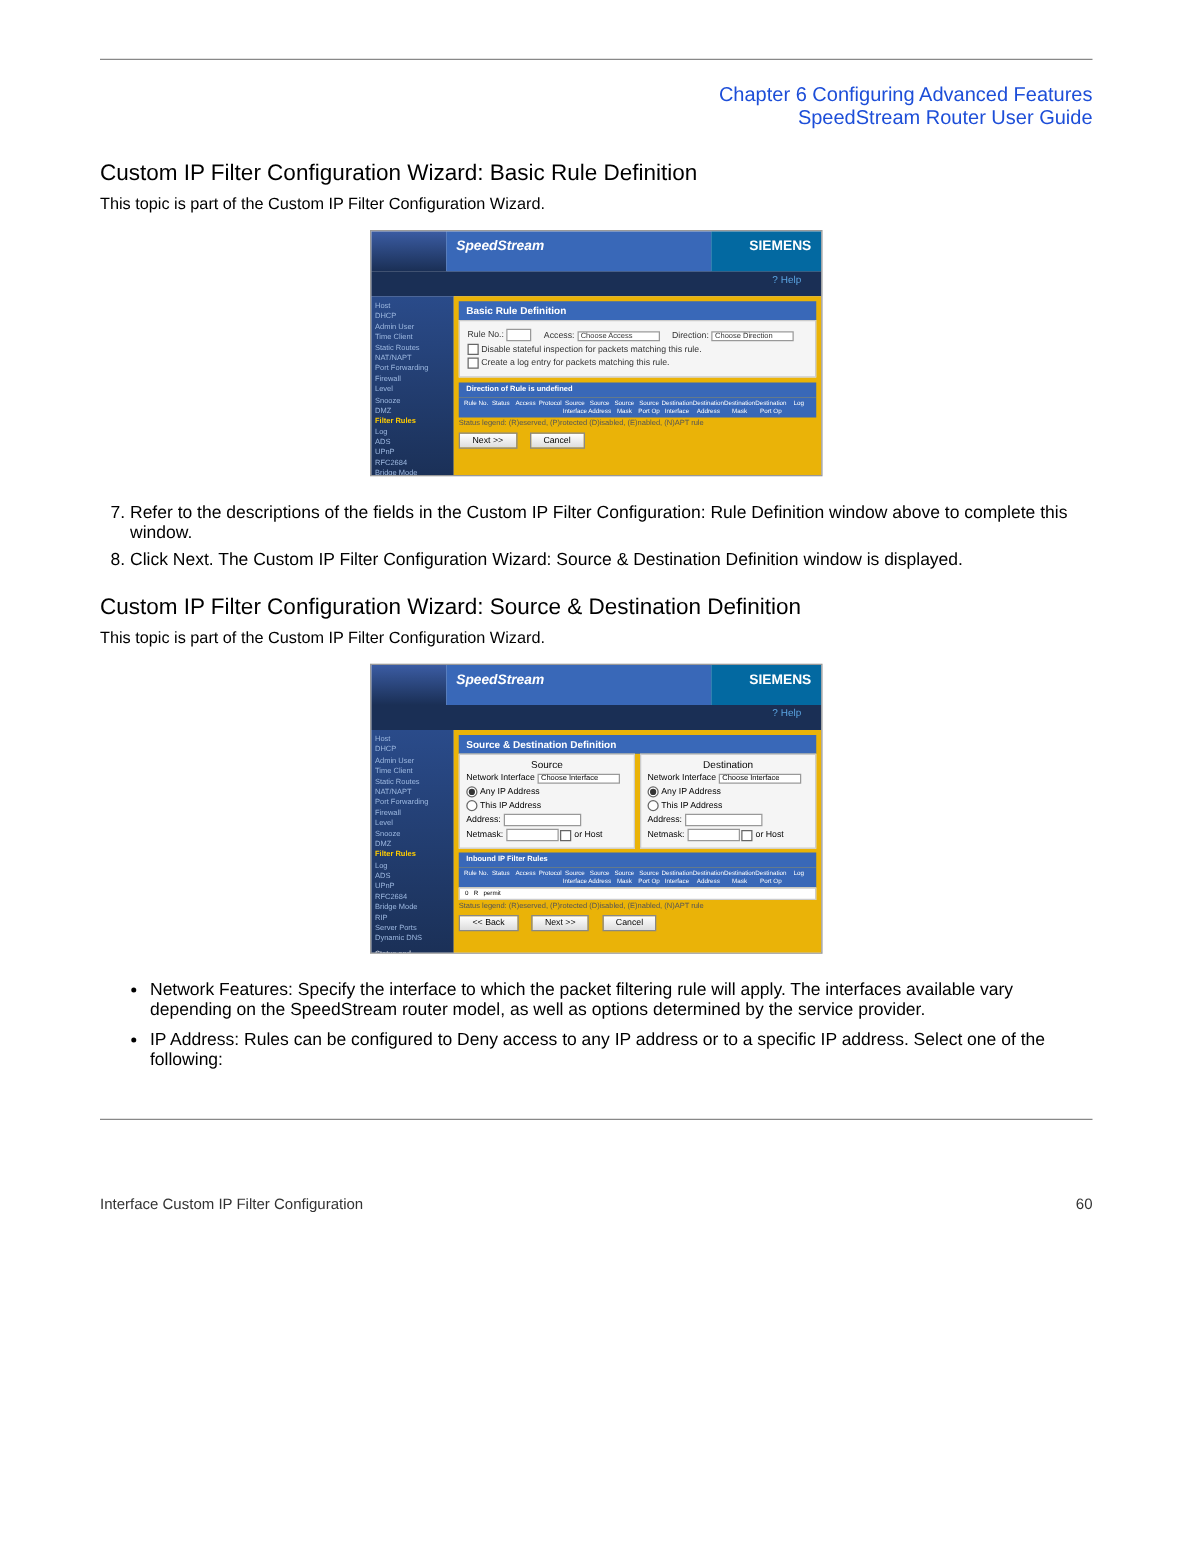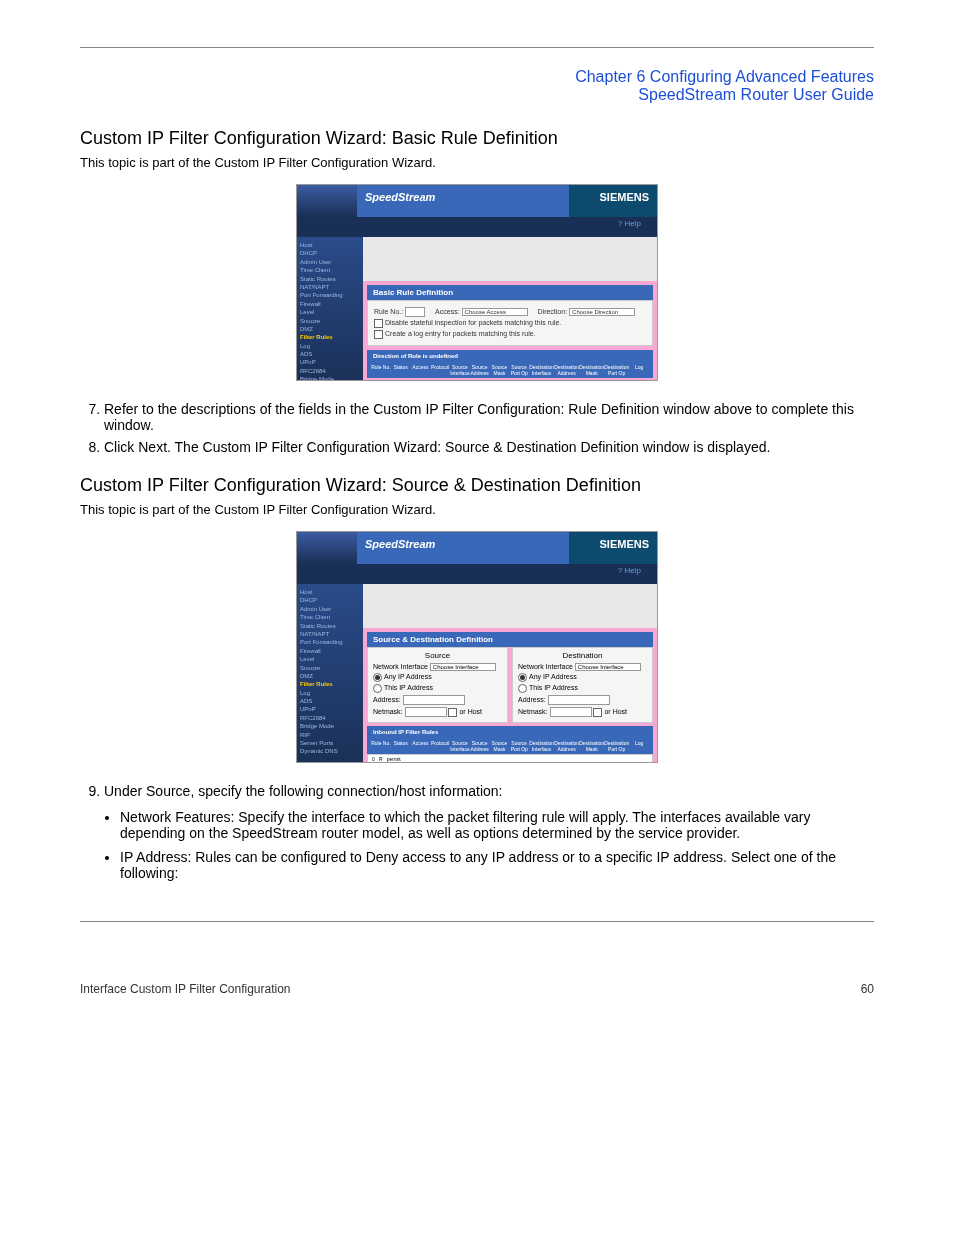--- a/index.html
+++ b/index.html
@@ -44,21 +44,21 @@
     flex: 1;
     background: #3968b8;
     color: #fff;
     font-weight: bold;
     font-style: italic;
     font-size: 11px;
     padding: 6px 8px;
   }
   .ss-siemens {
     width: 80px;
-    background: #0c4a6e;
+    background: #0369a1;
     color: #fff;
     font-weight: bold;
     font-size: 11px;
     text-align: right;
     padding: 6px 8px 0 0;
   }
   .ss-help {
     height: 16px;
     background: #1a2f55;
     text-align: right;
@@ -75,24 +75,23 @@
     background: linear-gradient(#2a4b8a,#1a2f55);
     padding: 4px 3px;
     color: #9db8e0;
     font-size: 6px;
     line-height: 1.4;
   }
   .ss-sidebar div { white-space: nowrap; overflow: hidden; }
   .ss-sidebar .active { color: #ffcc00; font-weight: bold; }
   .ss-main {
     flex: 1;
-    background: #f9a8d4;
+    background: #eab308;
     padding: 4px;
     overflow: hidden;
-    margin-top: 44px;
   }
   .ss-panel-head {
     background: #3968b8;
     color: #fff;
     font-size: 8px;
     font-weight: bold;
     padding: 3px 6px;
   }
   .ss-panel {
     background: #f5f5f5;
@@ -348,23 +347,20 @@
         <div class="ss-status">Status legend: (R)eserved, (P)rotected (D)isabled, (E)nabled, (N)APT rule</div>
         <div class="ss-buttons">
           <span class="ss-button">&lt;&lt; Back</span>
           <span class="ss-button">Next &gt;&gt;</span>
           <span class="ss-button">Cancel</span>
         </div>
       </div>
     </div>
   </div>
 
-  <ol class="num-list" start="9">
-    <li>Under <span class="bold">Source</span>, specify the following connection/host information:</li>
-  </ol>
   <ul class="bullet-list">
     <li><span class="bold">Network Features:</span> <span>Specify the interface to which the packet filtering rule will apply. The interfaces available vary depending on the SpeedStream router model, as well as options determined by the service provider.</span></li>
     <li><span class="bold">IP Address:</span> <span>Rules can be configured to Deny access to any IP address or to a specific IP address. Select one of the following:</span></li>
   </ul>
 
   <hr class="bot">
   <div class="footer">
     <span>Interface Custom IP Filter Configuration</span>
     <span>60</span>
   </div>

